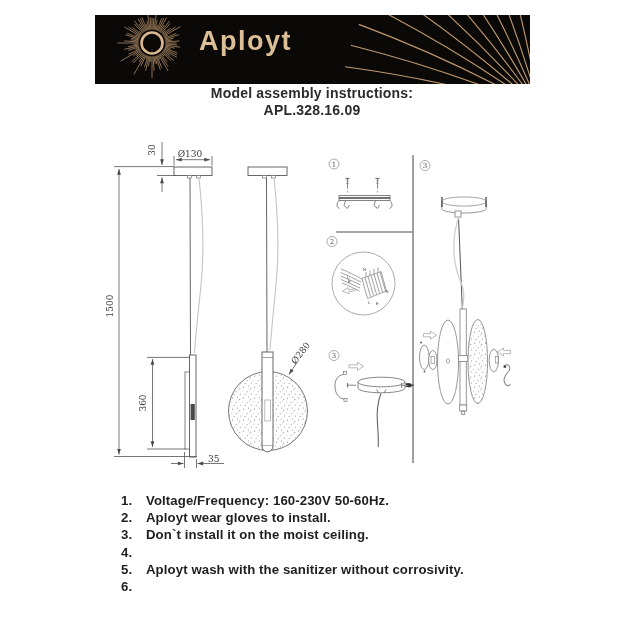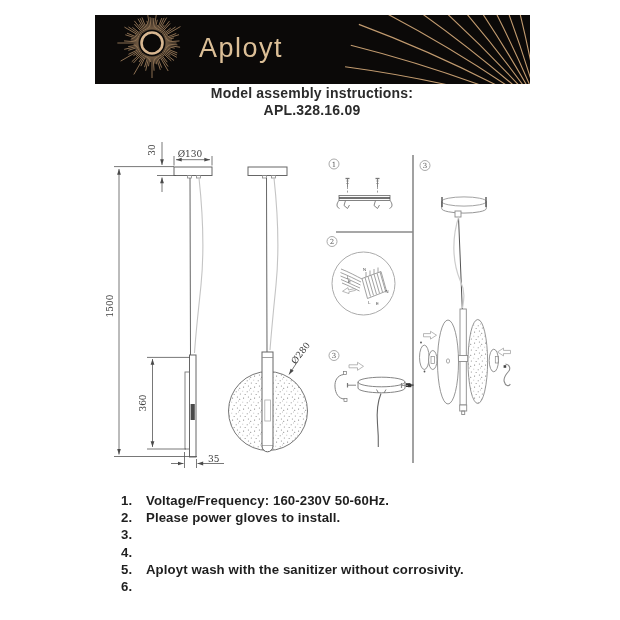--- a/index.html
+++ b/index.html
@@ -1,22 +1,22 @@
 <!DOCTYPE html>
 <html><head>
 <meta charset="utf-8">
 <style>
   html,body{margin:0;padding:0;background:#fff;}
   body{width:620px;height:620px;position:relative;overflow:hidden;
        font-family:"Liberation Sans",sans-serif;}
   .banner{position:absolute;left:95px;top:15px;width:435px;height:69px;
           background:#0b0908;overflow:hidden;}
   .sunburst{position:absolute;left:0;top:0;}
-  .brand{position:absolute;left:104px;top:20px;font-size:27px;line-height:27px;
-         color:#dcbf97;letter-spacing:1.5px;font-weight:400;}
+  .brand{position:absolute;left:104px;top:13px;font-size:27px;line-height:27px;
+         color:#dcbf97;letter-spacing:1.5px;font-weight:700;}
   .rays{position:absolute;right:0;top:0;}
   .subtitle{position:absolute;left:0;top:85px;width:624px;text-align:center;
             color:#2b2b2b;font-weight:600;font-size:14px;line-height:16.5px;
             letter-spacing:.2px;}
   .drawing{position:absolute;left:0;top:0;width:620px;height:620px;}
   .notes{position:absolute;left:121px;top:492px;color:#1f1f1f;font-weight:600;
          font-size:13.2px;line-height:17.2px;letter-spacing:.1px;}
   .li{display:flex;}
   .num{width:25px;flex:0 0 25px;}
 </style>
@@ -321,24 +321,25 @@
     </g>
   </svg>
 
   <div class="notes">
     <div class="li">
       <span class="num">1.</span>
       <span>Voltage/Frequency: 160-230V 50-60Hz.</span>
     </div>
     <div class="li">
       <span class="num">2.</span>
-      <span>Please power gloves to install.</span>
+      <span>Aployt wear gloves to install.</span>
     </div>
     <div class="li">
       <span class="num">3.</span>
+      <span>Don`t install it on the moist ceiling.</span>
     </div>
     <div class="li">
       <span class="num">4.</span>
     </div>
     <div class="li">
       <span class="num">5.</span>
       <span>Aployt wash with the sanitizer without corrosivity.</span>
     </div>
     <div class="li">
       <span class="num">6.</span>

